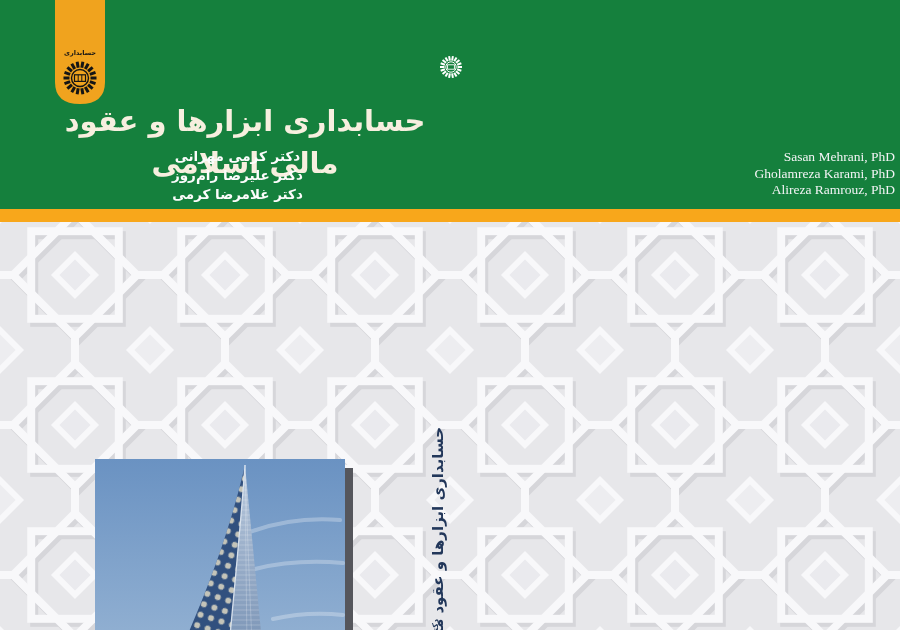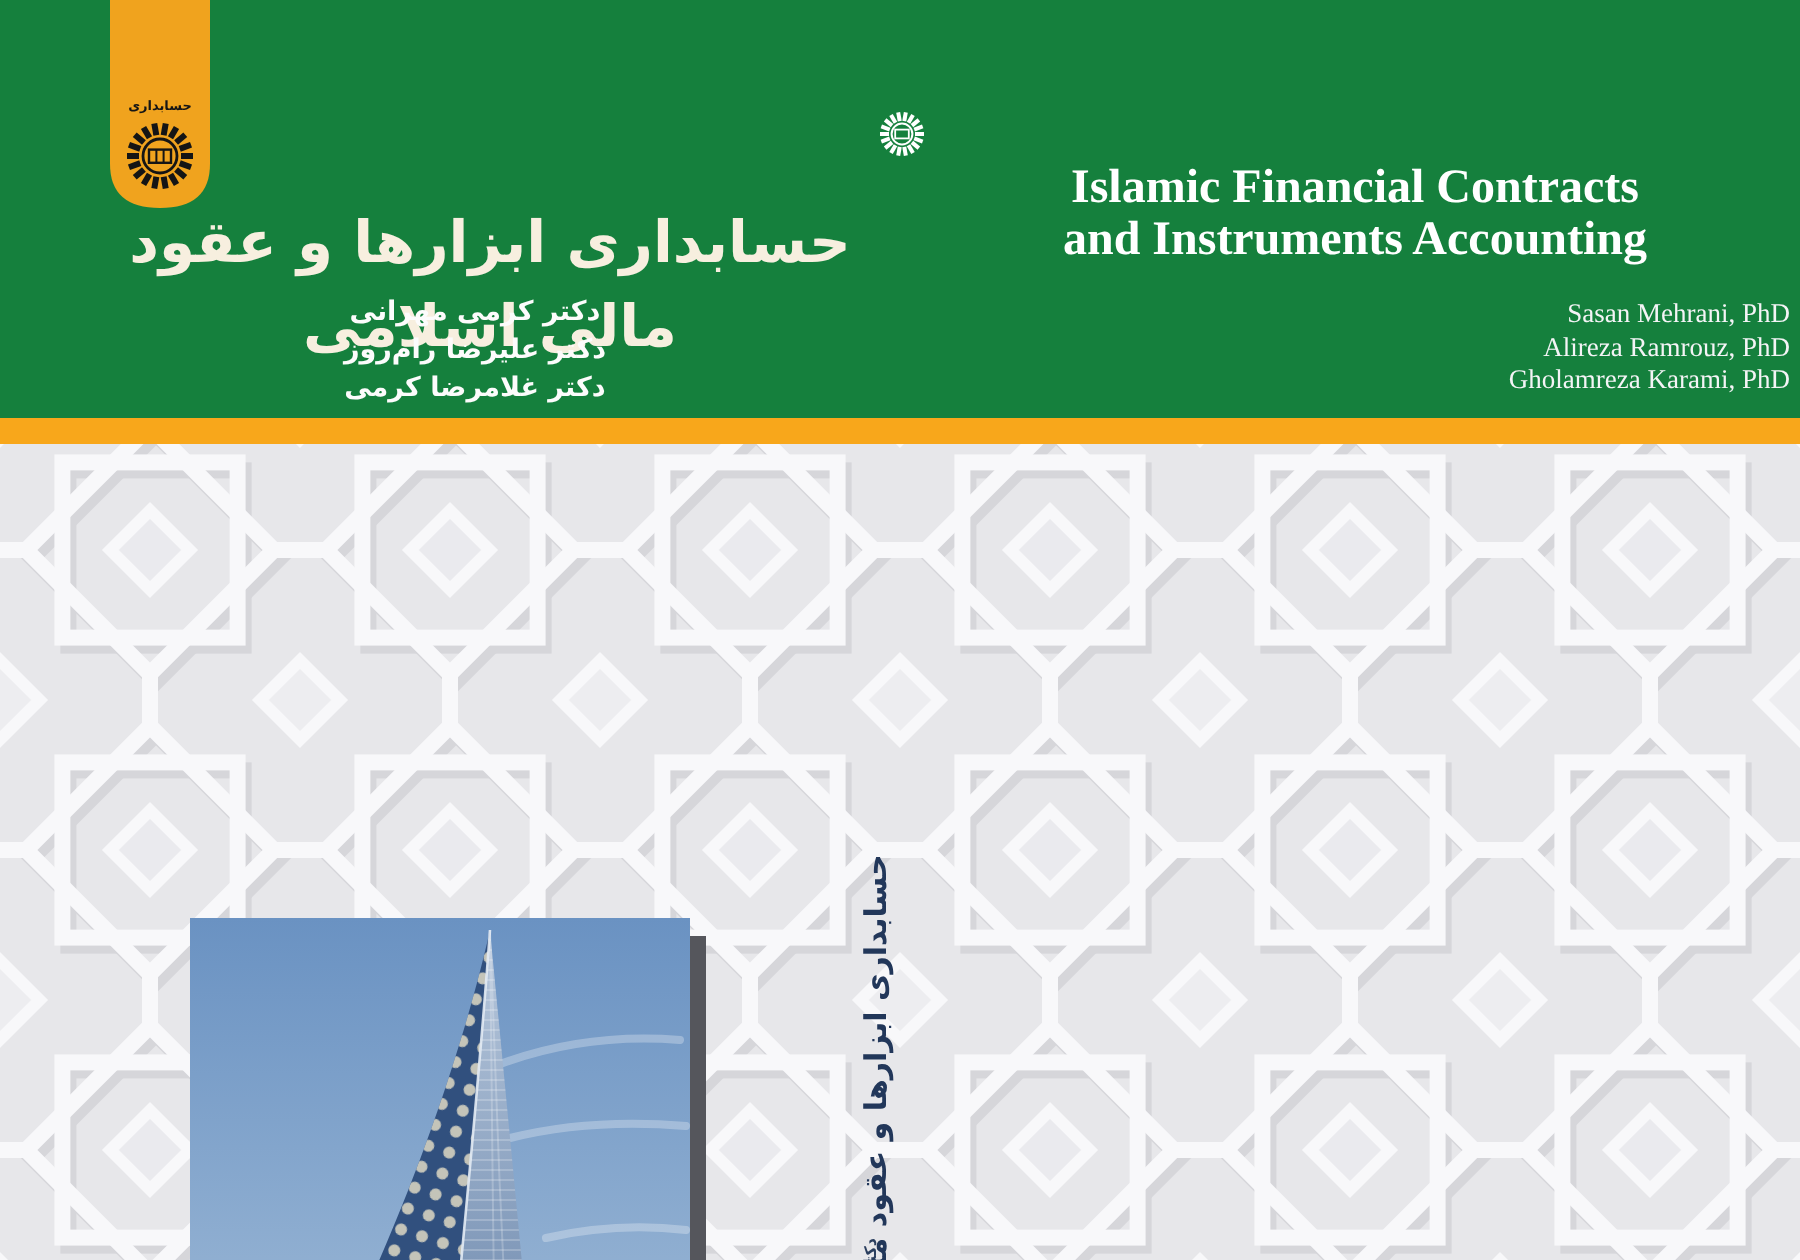--- a/index.html
+++ b/index.html
@@ -95,28 +95,24 @@
           <line x1="11.871286845164953" y1="6.598749605420648" x2="11.089870045663766" y2="2.1671147168657114" stroke="#ffffff" stroke-width="2"></line>
           <line x1="14.128713154835046" y1="6.598749605420647" x2="14.91012995433623" y2="2.1671147168657114" stroke="#ffffff" stroke-width="2"></line>
           <line x1="16.25" y1="7.370834875401149" x2="18.5" y2="3.473720558371175" stroke="#ffffff" stroke-width="2"></line>
           <line x1="17.979288880273355" y1="8.821880537037494" x2="21.426488874308756" y2="5.929336293448064" stroke="#ffffff" stroke-width="2"></line>
           <line x1="19.108002035108402" y1="10.77686906838315" x2="23.336618828644987" y2="9.237778423417636" stroke="#ffffff" stroke-width="2"></line>
         </g>
       <circle cx="13" cy="13" r="5.2" fill="none" stroke="#ffffff" stroke-width="1"></circle>
       <rect x="9.6" y="10.8" width="6.8" height="4.4" fill="none" stroke="#ffffff" stroke-width="0.9"></rect>
     </svg>
 
-    <div class="en-title">
-      <div>Islamic Financial Contracts</div>
-      <div>and Instruments Accounting</div>
-    </div>
     <div class="en-authors">
       <div>Sasan Mehrani, PhD</div>
+      <div>Gholamreza Karami, PhD</div>
       <div>Alireza Ramrouz, PhD</div>
-      <div>Gholamreza Karami, PhD</div>
     </div>
   </div>
 
   <div class="stripe"></div>
 
   <div class="body-area">
 
     <svg class="pattern" width="900" height="408" viewBox="0 0 900 408" preserveAspectRatio="none">
       <defs>
         <pattern id="girih" x="0" y="-22" width="150" height="150" patternUnits="userSpaceOnUse">

